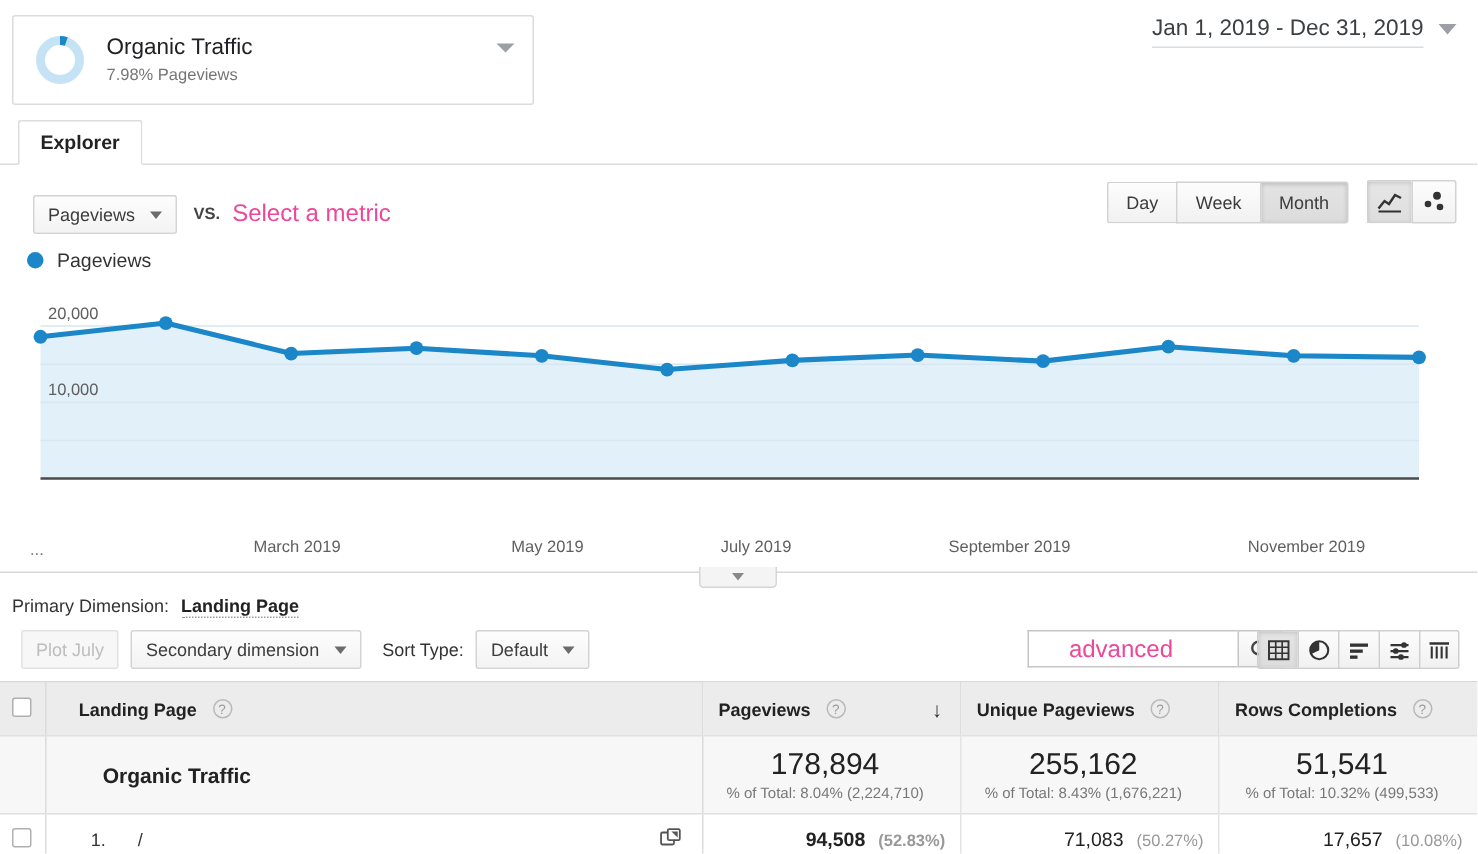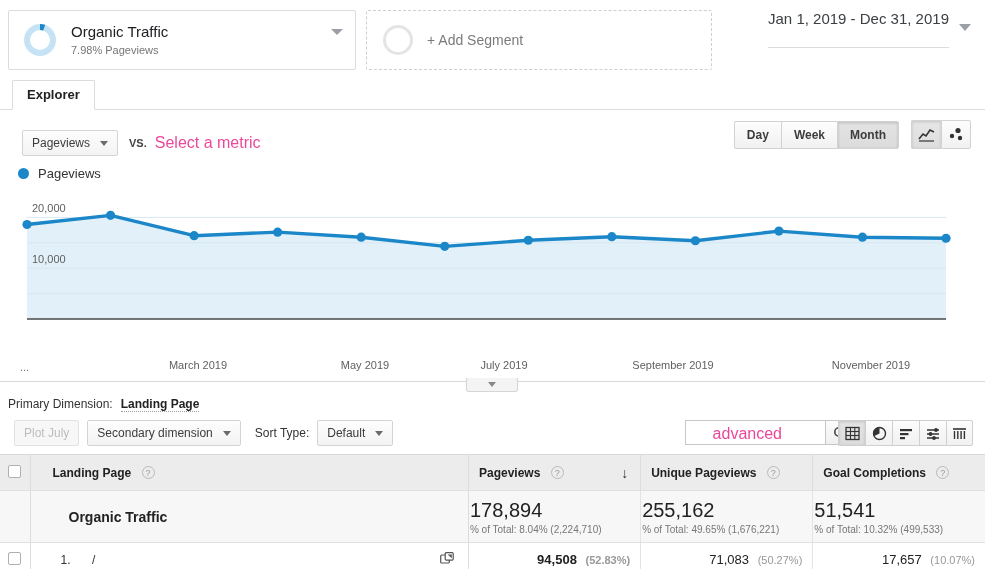--- a/index.html
+++ b/index.html
@@ -41,21 +41,21 @@
     width: 30px; height: 30px; border-radius: 50%;
     border: 3px solid #e4e4e4; margin-left: 16px; flex:0 0 auto;
   }
   .addseg .lbl { margin-left: 14px; font-size: 14px; color: #7b7b7b; }
 
   .daterange {
     position: absolute; right: 14px; top: 10px;
     display:flex; align-items:center; cursor:pointer;
   }
   .daterange .dr-text {
-    font-size: 15px; color: #3c4043; border-bottom: 1px solid #dadce0; padding-bottom: 20px;
+    font-size: 15px; color: #3c4043; border-bottom: 1px solid #dadce0; padding-bottom: 4px;
   }
   .daterange .dr-caret {
     margin-left: 10px; margin-bottom: 4px;
     width:0;height:0;border-left:6px solid transparent;border-right:6px solid transparent;border-top:7px solid #9aa0a6;
   }
 
   
   .tabs { position: relative; height: 28px; margin-top: 4px; }
   .tabs:after {
     content:""; position:absolute; left:0; right:0; bottom:0; height:1px; background:#dcdcdc;
@@ -79,21 +79,21 @@
     margin-left: 10px; width:0;height:0;
     border-left:4px solid transparent;border-right:4px solid transparent;border-top:5px solid #6b6b6b;
   }
   .vs { margin: 0 8px 0 11px; font-size: 11px; font-weight:bold; color:#444;text-align:center; }
   .link { color:#ec4899; cursor:pointer; font-size:16px; }
 
   .chartctrl { position:absolute; right: 14px; top: 120px; display:flex; align-items:center; }
   .seggroup { display:flex; }
   .seggroup .sb {
     border:1px solid #d2d2d2; border-right:none; background:linear-gradient(#fdfdfd,#f1f1f1);
-    font-size:12px; font-weight:bold; color:#3c3c3c; padding: 6px 12px; cursor:pointer;
+    font-size:12px; font-weight:normal; color:#3c3c3c; padding: 6px 12px; cursor:pointer;
   }
   .seggroup .sb:first-child { border-radius:2px 0 0 2px; }
   .seggroup .sb:last-child { border-right:1px solid #d2d2d2; border-radius:0 2px 2px 0; }
   .seggroup .sb.on { background: linear-gradient(#e3e3e3,#dcdcdc); box-shadow: inset 0 1px 3px rgba(0,0,0,.18); }
   .icogroup { display:flex; margin-left: 12px; }
   .icogroup .ib {
     width:30px; height:29px; border:1px solid #d2d2d2; border-right:none;
     background:linear-gradient(#fdfdfd,#f1f1f1); display:flex; align-items:center; justify-content:center; cursor:pointer;
   }
   .icogroup .ib:first-child { border-radius:2px 0 0 2px; }
@@ -162,21 +162,21 @@
   .help {
     display:inline-flex; align-items:center; justify-content:center;
     width:13px;height:13px;border-radius:50%; border:1px solid #b9b9b9; color:#9a9a9a;
     font-size:9px; margin-left:7px; vertical-align:1px; cursor:pointer; font-weight:normal;
   }
   .sortarrow { position:absolute; right: 12px; top: 10px; color:#333; font-size:14px; }
   .chk { width:13px;height:13px;border:1px solid #b0b0b0; border-radius:2px; background:#fff; display:inline-block; cursor:pointer; }
 
   tr.sumrow td { background:#f7f7f7; height: 52px; }
   tr.sumrow td.c-dim { padding-left: 38px; font-size:14px; font-weight:bold; color:#222; border-right:1px solid #dcdcdc;}
-  tr.sumrow td.c-m { text-align:left; padding-right: 10px; border-right:1px solid #e3e3e3; }
+  tr.sumrow td.c-m { text-align:center; padding-right: 10px; border-right:1px solid #e3e3e3; }
   tr.sumrow td.c-m:last-child { border-right:none; }
   .bignum { font-size: 20px; color:#222; font-weight:normal; line-height:1.1; }
   .subnum { font-size: 10px; color:#777; margin-top: 3px; }
 
   tr.drow td { height: 34px; background:#fff; }
   tr.drow td.c-dim { padding-left: 30px; position:relative; border-right:1px solid #dcdcdc; }
   tr.drow td.c-m { text-align:right; padding-right: 10px; font-size:13px; color:#222; border-right:1px solid #e3e3e3; }
   tr.drow td.c-m:last-child { border-right:none; }
   tr.drow td.c-m.first { font-weight:bold; }
   .pct { color:#999; font-size:11px; margin-left:5px; }
@@ -196,24 +196,20 @@
         <path d="M17 4 a13 13 0 0 1 4.2 0.7" fill="none" stroke="#1b87c9" stroke-width="6"></path>
       </svg>
     </div>
     <div class="seg-text">
       <div class="seg-name">Organic Traffic</div>
       <div class="seg-sub">7.98% Pageviews</div>
     </div>
     <div class="seg-caret"></div>
   </div>
 
-  <div class="addseg">
-    <div class="circle"></div>
-    <div class="lbl">+ Add Segment</div>
-  </div>
 </div>
 
 <div class="daterange">
   <div class="dr-text">Jan 1, 2019 - Dec 31, 2019</div>
   <div class="dr-caret"></div>
 </div>
 
 <div class="tabs">
   <div class="tab">Explorer</div>
 </div>
@@ -381,36 +377,36 @@
       <th class="c-m">
         <span>Pageviews</span>
         <span class="help">?</span>
         <span class="sortarrow">↓</span>
       </th>
       <th class="c-m">
         <span>Unique Pageviews</span>
         <span class="help">?</span>
       </th>
       <th class="c-m">
-        <span>Goal Completions</span>
+        <span>Rows Completions</span>
         <span class="help">?</span>
       </th>
     </tr>
   </thead>
   <tbody>
     <tr class="sumrow">
       <td class="c-chk"></td>
       <td class="c-dim">Organic Traffic</td>
       <td class="c-m">
         <div class="bignum">178,894</div>
         <div class="subnum">% of Total: 8.04% (2,224,710)</div>
       </td>
       <td class="c-m">
         <div class="bignum">255,162</div>
-        <div class="subnum">% of Total: 49.65% (1,676,221)</div>
+        <div class="subnum">% of Total: 8.43% (1,676,221)</div>
       </td>
       <td class="c-m">
         <div class="bignum">51,541</div>
         <div class="subnum">% of Total: 10.32% (499,533)</div>
       </td>
     </tr>
 
     <tr class="drow">
       <td class="c-chk">
         <span class="chk"></span>
@@ -429,17 +425,17 @@
       <td class="c-m first">
         <span>94,508</span>
         <span class="pct">(52.83%)</span>
       </td>
       <td class="c-m">
         <span>71,083</span>
         <span class="pct">(50.27%)</span>
       </td>
       <td class="c-m">
         <span>17,657</span>
-        <span class="pct">(10.07%)</span>
+        <span class="pct">(10.08%)</span>
       </td>
     </tr>
   </tbody>
 </table>
 
 </body></html>

